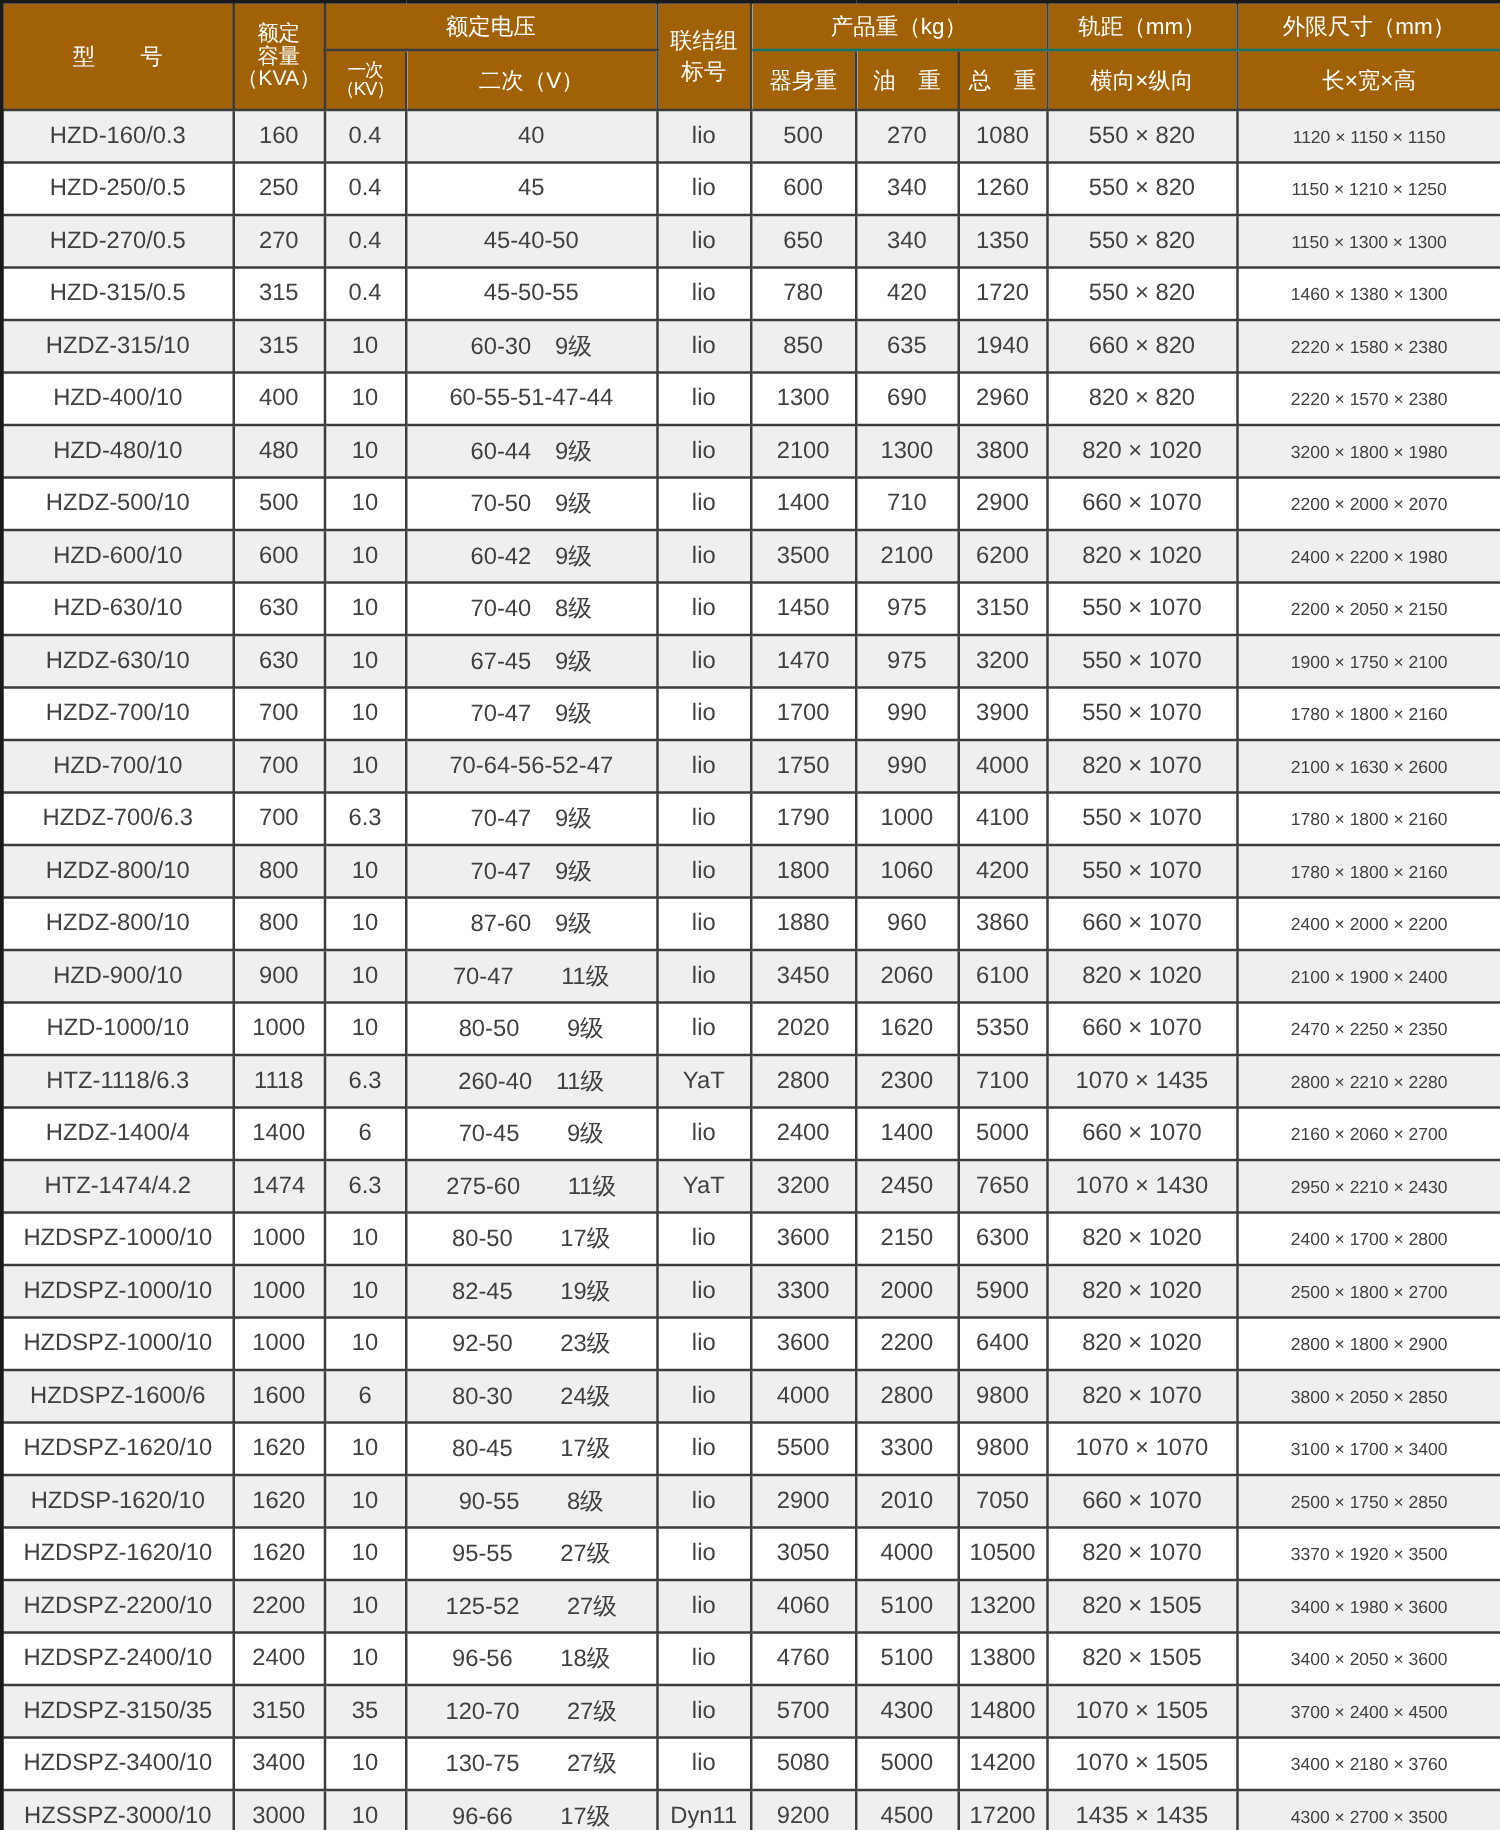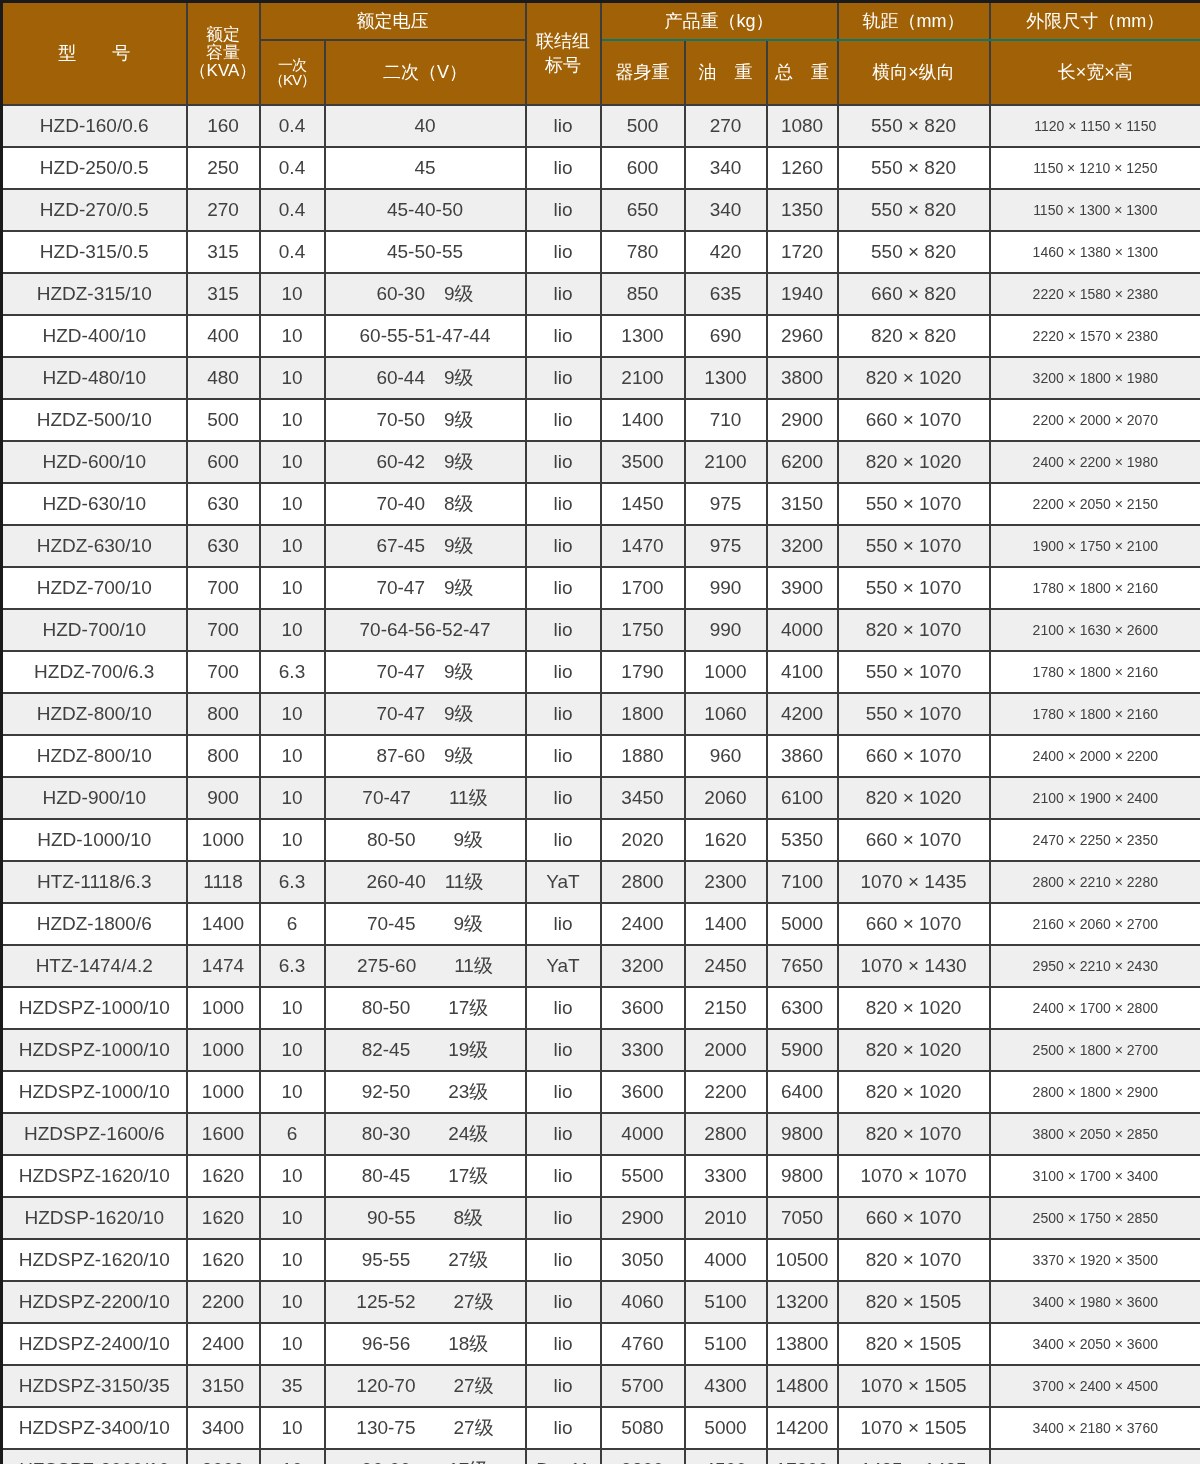--- a/index.html
+++ b/index.html
@@ -23,21 +23,21 @@
     overflow: hidden;
     white-space: nowrap;
   }
   thead th {
     background: #a16207;
     color: #ffffff;
     font-weight: normal;
     font-size: 18px;
   }
   thead tr.group-row { height: 38px; }
-  thead tr.sub-row   { height: 65px; }
+  thead tr.sub-row   { height: 48px; }
   th.lightsep { border-bottom: 2px solid #0f766e; }
   th.capacity-head { font-size: 17px; line-height: 1.05; }
   th.capacity-head span, th.primary-head span, th.connection-head span { display: block; }
   th.primary-head { font-size: 15px; line-height: 1.0; padding: 0; letter-spacing: -1px; }
   th.connection-head { line-height: 1.35; margin-left: 13px; }
   tbody td {
     color: #404040;
     font-size: 19px;
     height: 40px;
   }
@@ -86,21 +86,21 @@
       <th>二次（V）</th>
       <th>器身重</th>
       <th>油　重</th>
       <th>总　重</th>
       <th>横向×纵向</th>
       <th>长×宽×高</th>
     </tr>
   </thead>
   <tbody>
       <tr class="stripe">
-        <td class="cell-model">HZD-160/0.6</td>
+        <td class="cell-model">HZD-160/0.3</td>
         <td class="cell-capacity">160</td>
         <td class="cell-primary-voltage">0.4</td>
         <td class="cell-secondary-voltage">40</td>
         <td class="cell-connection">lio</td>
         <td class="cell-body-weight">500</td>
         <td class="cell-oil-weight">270</td>
         <td class="cell-total-weight">1080</td>
         <td class="cell-rail-gauge">550 × 820</td>
         <td class="cell-dimensions">1120 × 1150 × 1150</td>
       </tr>
@@ -314,21 +314,21 @@
         <td class="cell-primary-voltage">6.3</td>
         <td class="cell-secondary-voltage">260-40　11级</td>
         <td class="cell-connection">YaT</td>
         <td class="cell-body-weight">2800</td>
         <td class="cell-oil-weight">2300</td>
         <td class="cell-total-weight">7100</td>
         <td class="cell-rail-gauge">1070 × 1435</td>
         <td class="cell-dimensions">2800 × 2210 × 2280</td>
       </tr>
       <tr>
-        <td class="cell-model">HZDZ-1800/6</td>
+        <td class="cell-model">HZDZ-1400/4</td>
         <td class="cell-capacity">1400</td>
         <td class="cell-primary-voltage">6</td>
         <td class="cell-secondary-voltage">70-45　　9级</td>
         <td class="cell-connection">lio</td>
         <td class="cell-body-weight">2400</td>
         <td class="cell-oil-weight">1400</td>
         <td class="cell-total-weight">5000</td>
         <td class="cell-rail-gauge">660 × 1070</td>
         <td class="cell-dimensions">2160 × 2060 × 2700</td>
       </tr>

